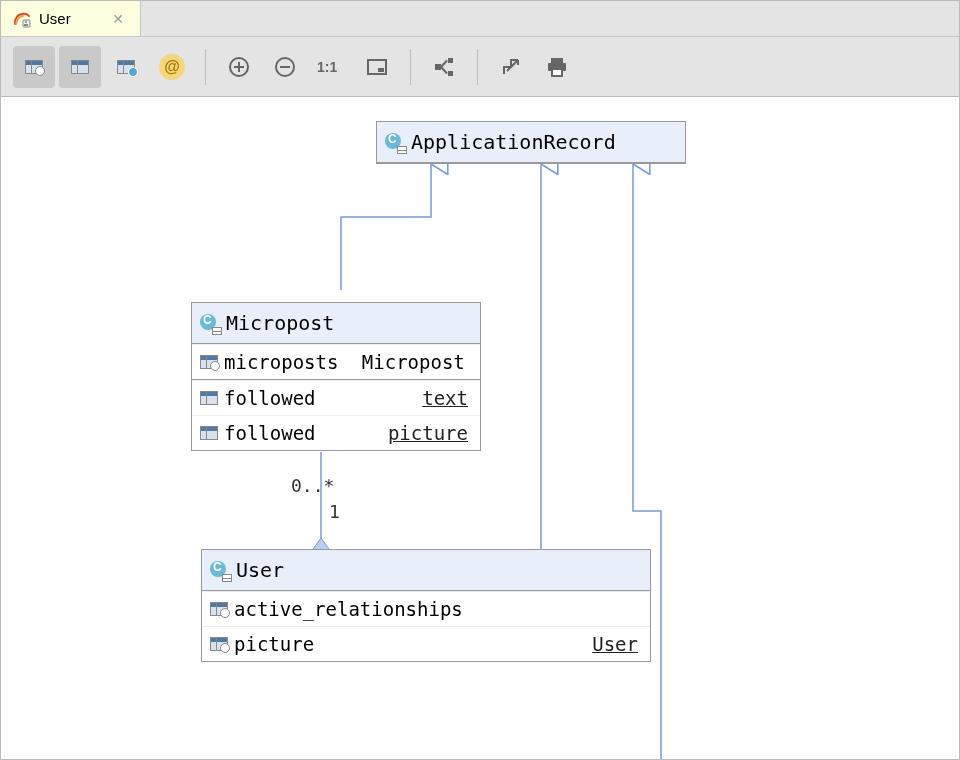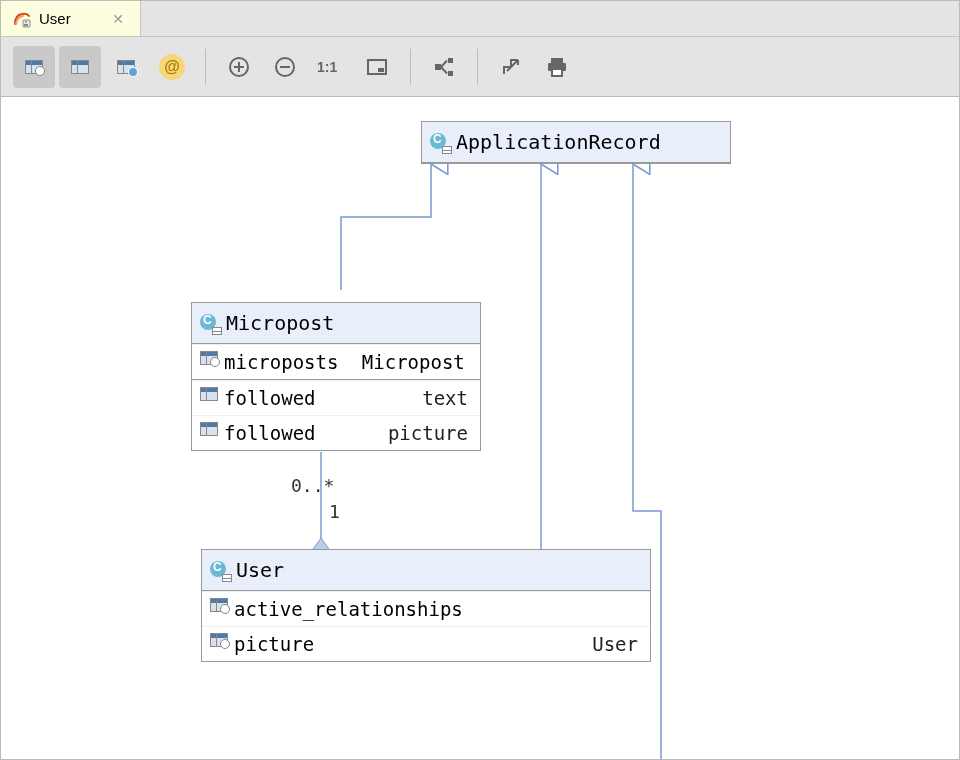--- a/index.html
+++ b/index.html
@@ -88,35 +88,36 @@
     background: #e8eefa;
     border-bottom: 1px solid #999;
     padding: 8px 12px 8px 8px;
     display: flex;
     align-items: center;
     gap: 6px;
     font-size: 20px;
   }
   .entity-row {
     display: flex;
-    align-items: flex-start;
+    align-items: center;
     gap: 6px;
     padding: 6px 12px 6px 8px;
     white-space: nowrap;
     border-top: 1px solid #eee;
   }
   .entity-row:first-of-type { border-top: none; }
   .entity-section-sep {
     border-top: 1px solid #999;
     height: 0;
   }
   .row-type {
     margin-left: auto;
     padding-left: 28px;
     color: #222;
+    text-decoration: underline;
   }
   .card-label {
     position: absolute;
     font-size: 18px;
     color: #333;
     font-family: "Lucida Console", Monaco, monospace;
   }
   
   .class-icon {
     display: inline-flex;
@@ -294,21 +295,21 @@
     <path d="M340 193 L340 120 L430 120 L430 67" fill="none" stroke="#7a9bd4" stroke-width="1.5" marker-end="url(#triangle)"></path>
 
     <path d="M540 452 L540 67" fill="none" stroke="#7a9bd4" stroke-width="1.5" marker-end="url(#triangle)"></path>
 
     <path d="M660 663 L660 414 L632 414 L632 67" fill="none" stroke="#7a9bd4" stroke-width="1.5" marker-end="url(#triangle)"></path>
 
     <path d="M320 355 L320 441" fill="none" stroke="#7a9bd4" stroke-width="1.5"></path>
     <path d="M320 441 L312 452 L320 463 L328 452 Z" fill="#b9cdef" stroke="#7a9bd4" stroke-width="1"></path>
   </svg>
 
-  <div class="entity" style="left:375px; top:24px; width:310px;margin-left:45px;">
+  <div class="entity" style="left:375px; top:24px; width:310px;">
     <div class="entity-header">
       <span class="class-icon">
           <span class="grid"></span>
         </span>
       <span>ApplicationRecord</span>
     </div>
   </div>
 
   <div class="entity" style="left:190px; top:205px; width:290px;">
     <div class="entity-header">

